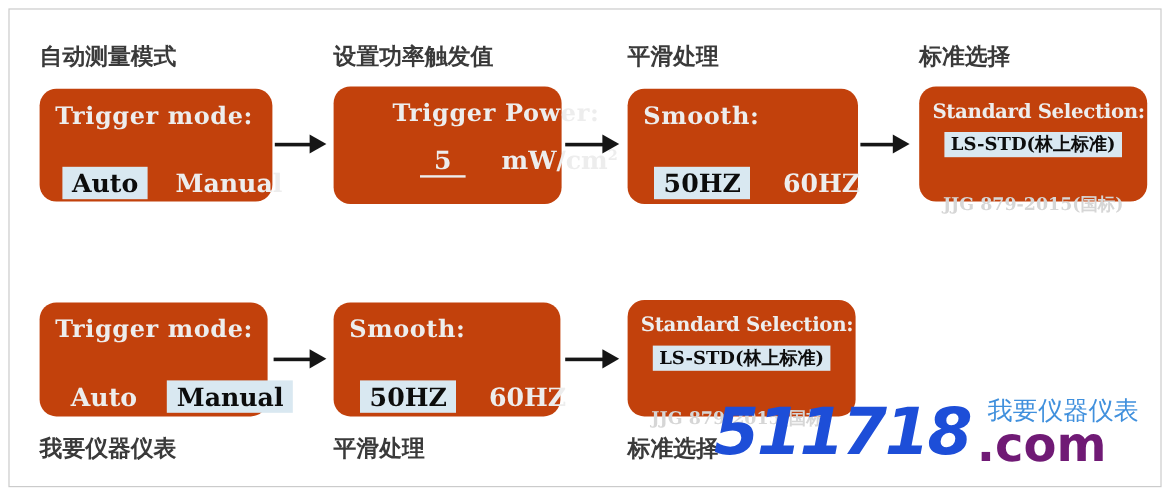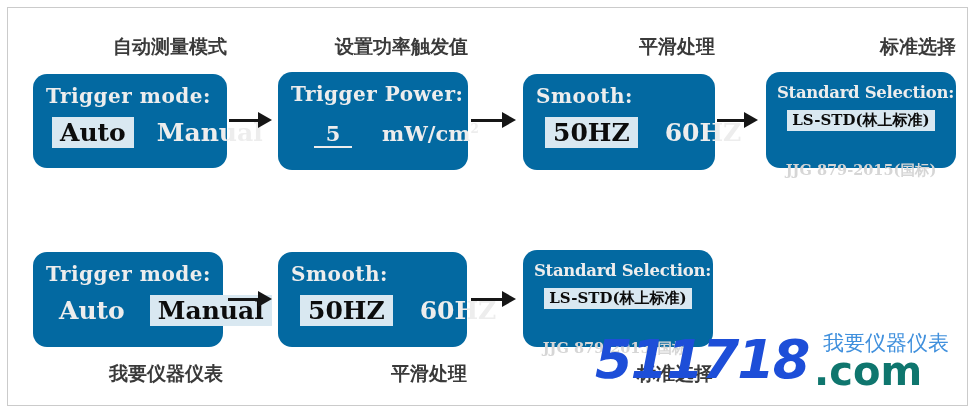--- a/index.html
+++ b/index.html
@@ -13,49 +13,49 @@
   }
   .frame {
     position: absolute;
     left: 7px; top: 7px;
     width: 961px; height: 399px;
     border: 1px solid #cbcbcb;
     box-sizing: border-box;
   }
   .caption {
     position: absolute;
-    font-family: Liberation Mono, monospace;
+    font-family: Liberation Serif, serif;
     font-weight: bold;
     font-size: 19px;
     line-height: 24px;
     color: #3a3a3a;
-    text-align: right;
+    text-align: left;
     white-space: nowrap;
   }
   .screen {
     position: absolute;
-    background: #0369a1;
+    background: #c2410c;
     border-radius: 14px;
     color: #ededed;
     font-family: "DejaVu Serif", serif;
     font-weight: bold;
     box-sizing: border-box;
   }
   .scr-title {
     font-size: 20px;
     line-height: 22px;
     margin: 11px 0 0 13px;
     letter-spacing: 0.5px;
     white-space: nowrap;
   }
   .opt-row {
     display: flex;
     align-items: center;
-    margin-top: 10px;
-    font-size: 25px;
+    margin-top: 32px;
+    font-size: 21px;
     white-space: nowrap;
     text-align: center;
   }
   .opt { display: inline-block; }
   .hl {
     background: #d9e8f1;
     color: #0c0c0c;
     padding: 1px 8px;
   }
   
@@ -139,21 +139,21 @@
     z-index: 10;
     white-space: nowrap;
   }
   .wm-domain {
     position: absolute;
     left: 814px; top: 351px;
     font-family: "DejaVu Sans", sans-serif;
     font-weight: bold;
     font-size: 40px;
     line-height: 40px;
-    color: #0f766e;
+    color: #701a75;
     z-index: 10;
     white-space: nowrap;
   }
 </style>
 </head>
 <body>
 
 <div class="stage">
 
   <div class="frame"></div>
@@ -164,21 +164,21 @@
   <div class="caption" style="left:766px; top:36px; width:190px;">标准选择</div>
 
   <div class="screen" style="left:33px; top:74px; width:194px; height:94px;">
     <div class="scr-title">Trigger mode:</div>
     <div class="opt-row" style="padding-left:19px; gap:23px;">
       <span class="opt hl">Auto</span>
       <span class="opt">Manual</span>
     </div>
   </div>
 
-  <div class="screen" style="left:278px; top:72px; width:190px; height:98px;">
+  <div class="screen" style="left:278px; top:72px; width:190px; height:98px;padding-left:36px;">
     <div class="scr-title">Trigger Power:</div>
     <div class="val-row">
       <span class="val">5</span>
       <span class="unit"><span>mW/cm</span><sup>2</sup></span>
     </div>
   </div>
 
   <div class="screen" style="left:523px; top:74px; width:192px; height:96px;">
     <div class="scr-title">Smooth:</div>
     <div class="opt-row" style="padding-left:22px; gap:27px;">

